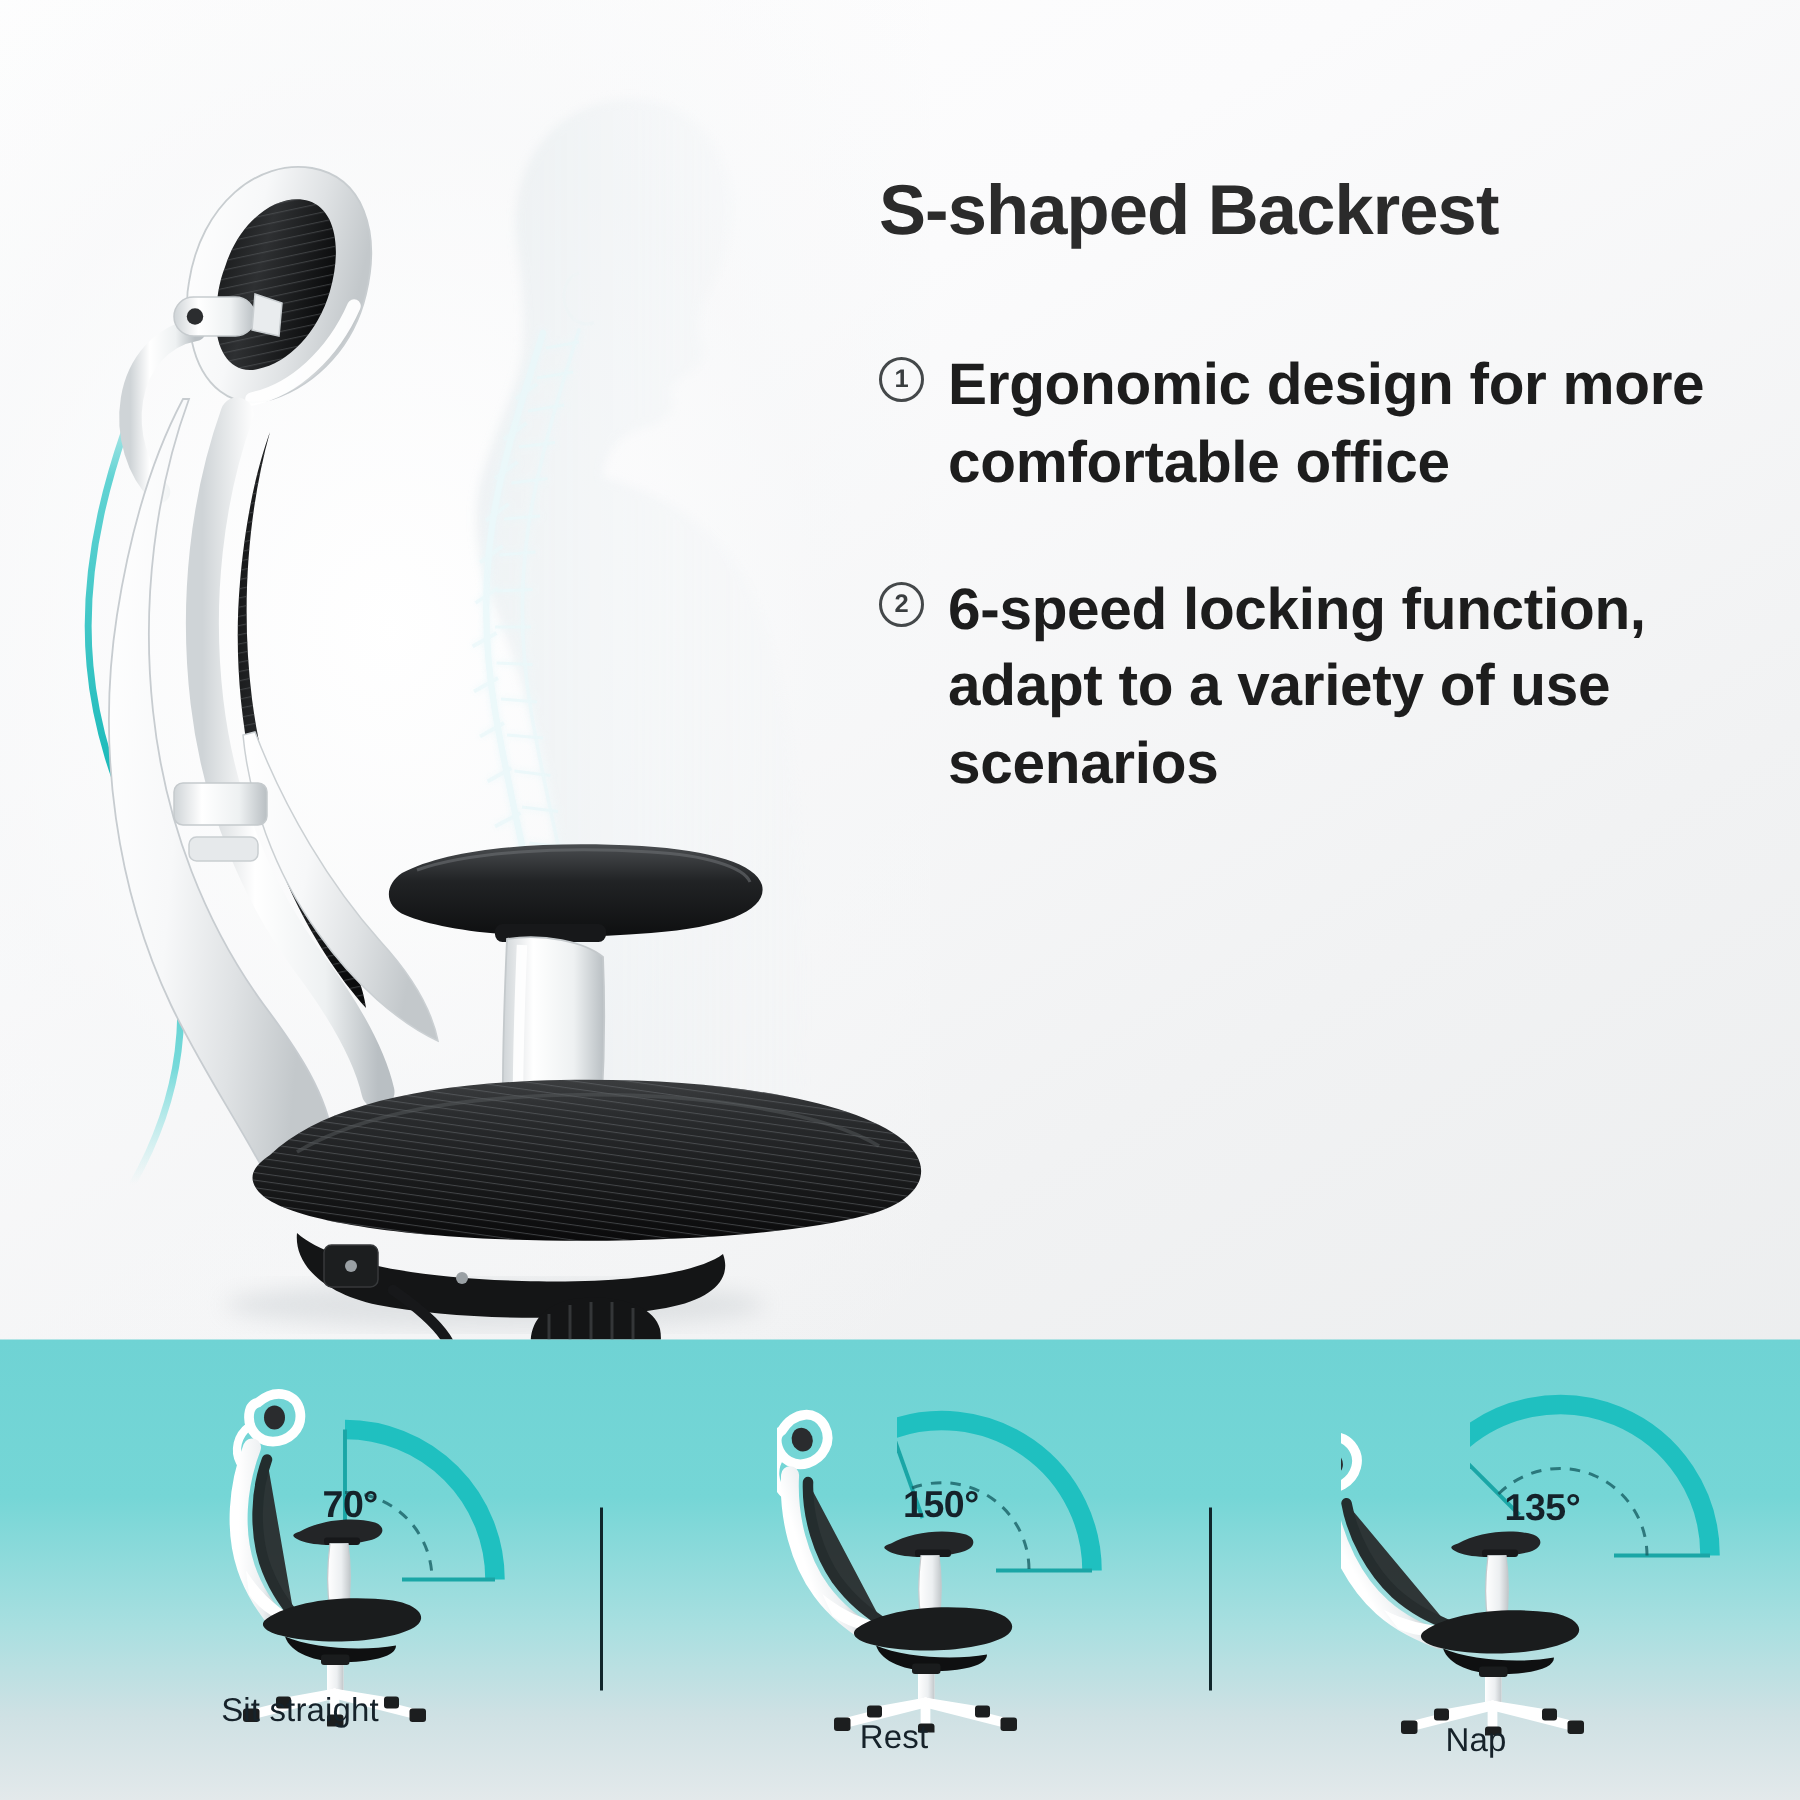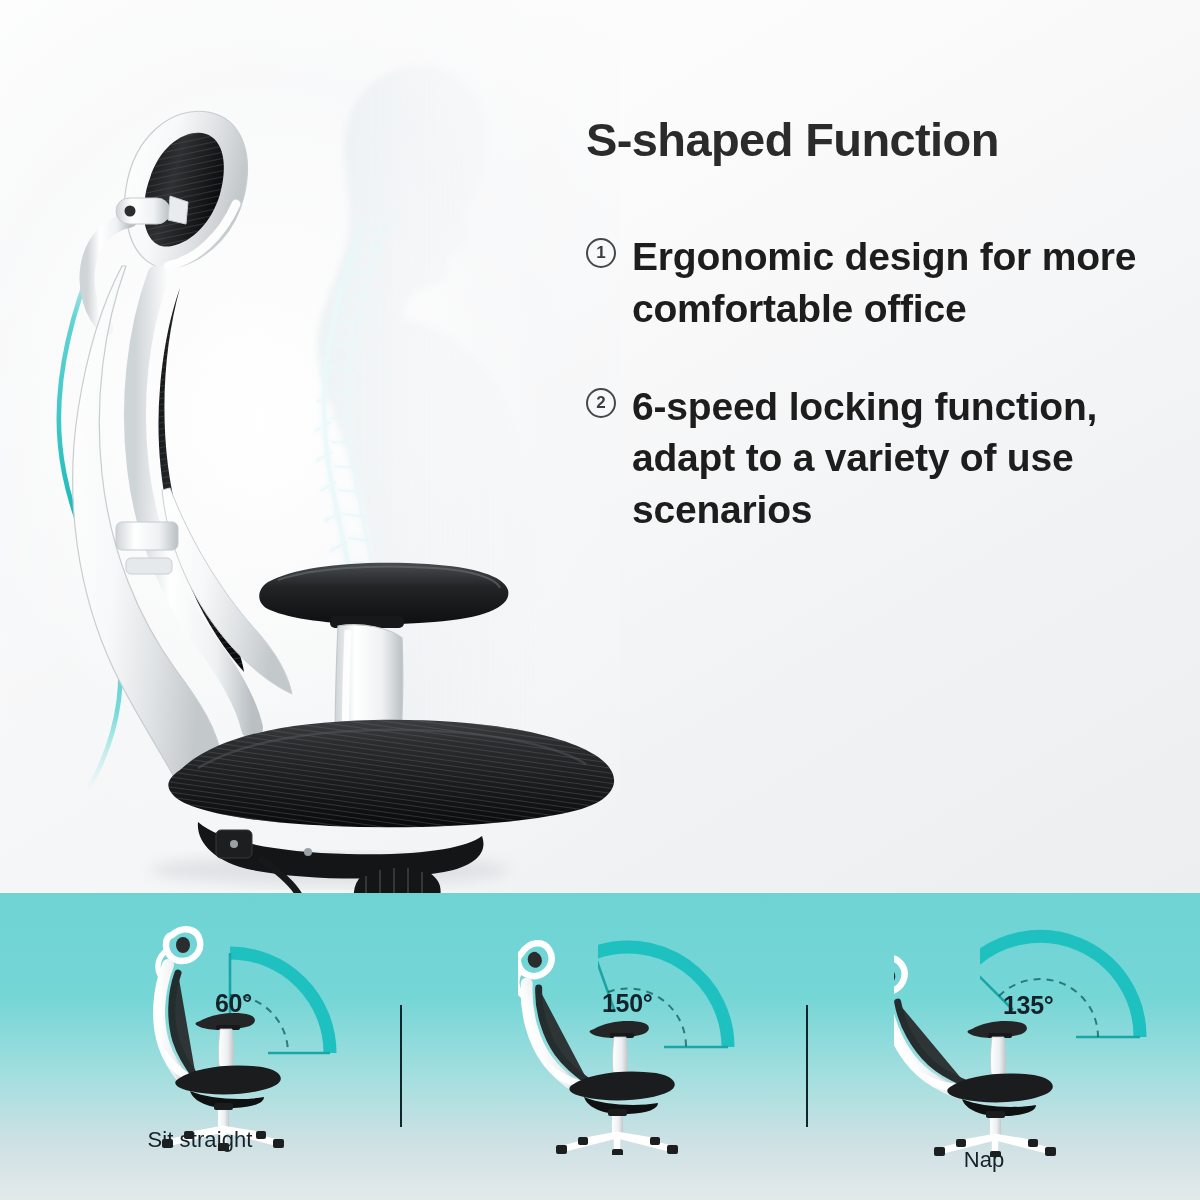--- a/index.html
+++ b/index.html
@@ -319,21 +319,21 @@
           <path d="M364 798 l0 58"></path>
             <path d="M378 798 l0 58"></path>
           <path d="M392 802 l0 52"></path>
         </g>
       </g>
     </svg>
   </div>
 
   <div id="copy">
     <h1 class="title">
-      <span class="ln">S-shaped Function</span>
+      <span class="ln">S-shaped Backrest</span>
     </h1>
 
     <ol class="bullets">
       <li class="bullet">
         <span class="bnum">1</span>
         <span class="btext">Ergonomic design for more comfortable office</span>
       </li>
       <li class="bullet">
         <span class="bnum">2</span>
         <span class="btext">6-speed locking function, adapt to a variety of use scenarios</span>
@@ -347,21 +347,21 @@
     <div class="divider" style="left:806px;"></div>
 
     <div class="pose" style="left:60px; width:340px;">
       <svg class="arcwrap" viewBox="0 0 200 150" style="left:140px; top:30px; width:200px; height:150px;">
 
         <path d="M30 30 A100 100 0 0 1 130 130" fill="none" stroke="#1fc0c0" stroke-width="13" stroke-linecap="butt"></path>
         <line x1="30" y1="30" x2="30" y2="92" stroke="#1aa6a6" stroke-width="2.6"></line>
         <line x1="68" y1="130" x2="130" y2="130" stroke="#1aa6a6" stroke-width="2.6"></line>
         <path d="M30 72 A58 58 0 0 1 88 130" fill="none" stroke="#12585e" stroke-width="2" stroke-dasharray="7 6" opacity=".75"></path>
       </svg>
-      <span class="deg" style="left:155px; top:96px;">60°</span>
+      <span class="deg" style="left:155px; top:96px;">70°</span>
 
       <svg class="chairmini" viewBox="0 0 180 230" style="left:68px; top:28px; width:180px; height:230px;">
         <defs>
           <linearGradient id="mw1" x1="0" y1="0" x2="1" y2="0">
             <stop offset="0%" stop-color="#ffffff"></stop>
               <stop offset="60%" stop-color="#eceff1"></stop>
             <stop offset="100%" stop-color="#c2c7ca"></stop>
           </linearGradient>
         </defs>
 
@@ -454,20 +454,21 @@
         </g>
         <g fill="#1c1e1f">
           <rect x="38" y="220" width="11" height="9" rx="2"></rect>
           <rect x="149" y="220" width="11" height="9" rx="2"></rect>
           <rect x="60" y="212" width="10" height="8" rx="2"></rect>
           <rect x="132" y="212" width="10" height="8" rx="2"></rect>
           <rect x="94" y="224" width="11" height="9" rx="2"></rect>
         </g>
       </svg>
 
+      <span class="caption" style="left:0px; top:252px;">Rest</span>
     </div>
 
     <div class="pose" style="left:872px; width:330px;">
       <svg class="arcwrap" viewBox="0 0 210 150" style="left:108px; top:14px; width:210px; height:150px;">
 
         <path d="M-11 59 A100 100 0 0 1 160 130" fill="none" stroke="#1fc0c0" stroke-width="13" stroke-linecap="butt"></path>
         <line x1="-11" y1="59" x2="33" y2="103" stroke="#1aa6a6" stroke-width="2.6"></line>
         <line x1="96" y1="130" x2="160" y2="130" stroke="#1aa6a6" stroke-width="2.6"></line>
         <path d="M19 89 A58 58 0 0 1 118 130" fill="none" stroke="#12585e" stroke-width="2" stroke-dasharray="7 6" opacity=".75"></path>
       </svg>

